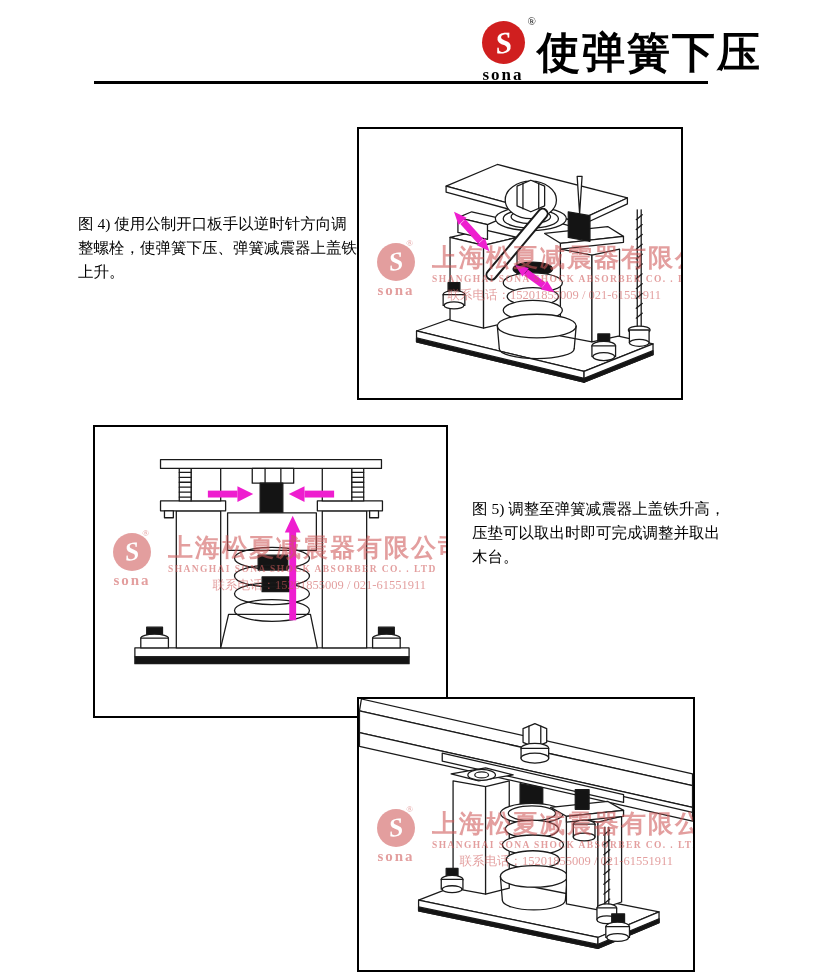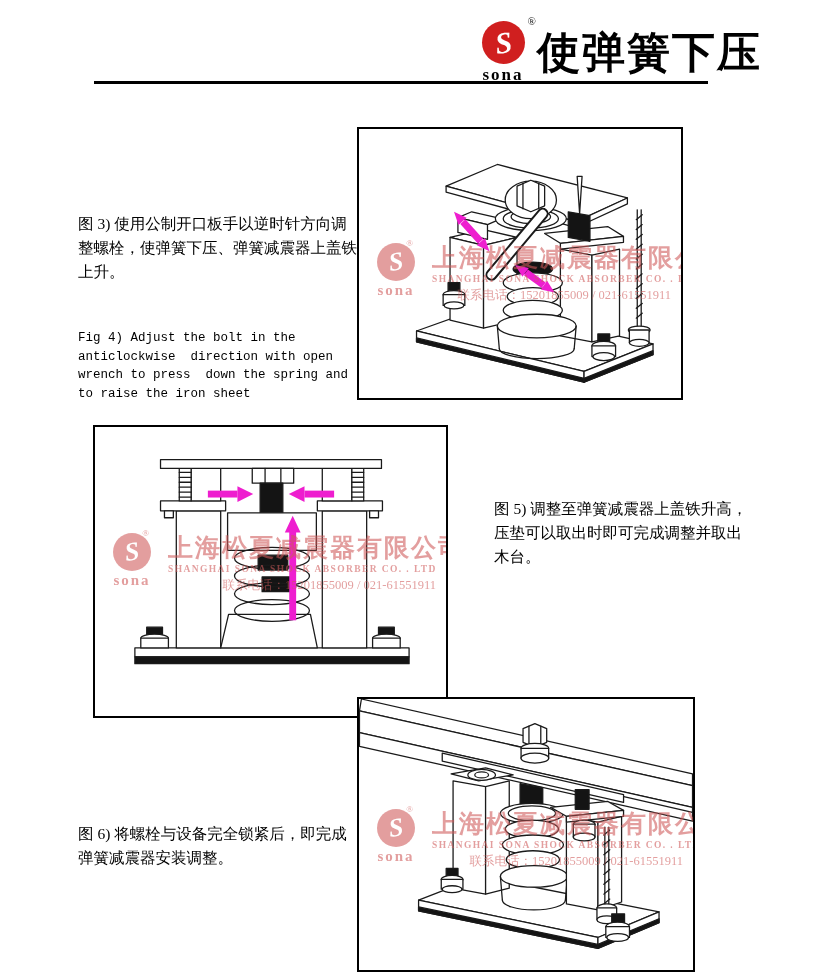--- a/index.html
+++ b/index.html
@@ -51,44 +51,40 @@
       align-items:center;justify-content:center;color:#fff;font-weight:bold;font-style:italic;
       font-size:26px;font-family:"Liberation Serif",serif;transform:rotate(-8deg);}
   .wm-reg{position:absolute;right:2px;top:-5px;font-size:9px;color:var(--watermark-pink);}
   .wm-sona{font-size:15px;font-weight:bold;letter-spacing:2px;color:var(--watermark-pink);
       font-family:"Liberation Serif",serif;margin-top:1px;}
   .wm-body{flex:1;min-width:0;}
   .wm-cn{font-size:25px;font-weight:bold;letter-spacing:2px;color:var(--watermark-pink);
       white-space:nowrap;line-height:30px;}
   .wm-en{font-size:9.5px;font-weight:bold;letter-spacing:1.4px;color:var(--watermark-pink);
       white-space:nowrap;margin-top:1px;}
-  .wm-phone{font-size:12.5px;color:var(--watermark-pink);text-align:right;padding-right:10px;
+  .wm-phone{font-size:12.5px;color:var(--watermark-pink);text-align:right;padding-right:20px;
       margin-top:3px;white-space:nowrap;}
 </style>
 </head>
 <body>
 
 <div class="hdr-logo">
   <div class="hdr-circle">
     <span class="s-glyph">S</span>
     <span class="hdr-reg">®</span>
   </div>
   <div class="hdr-sona">sona</div>
 </div>
 <div class="hdr-title">使弹簧下压</div>
 <div class="hdr-rule"></div>
 
 <div class="cap" style="left:78px;top:176px;">
-  <div class="cap-zh">图 3) 使用公制开口板手以逆时针方向调
+  <div class="cap-zh">图 4) 使用公制开口板手以逆时针方向调
 整螺栓，使弹簧下压、弹簧减震器上盖铁
 上升。</div>
-  <div class="cap-en">Fig 4) Adjust the bolt in the
-anticlockwise  direction with open
-wrench to press  down the spring and
-to raise the iron sheet</div>
 </div>
 
 <div class="figframe" style="left:357px;top:127px;width:326px;height:273px;">
   <svg viewBox="0 0 326 273">
     <g class="ln">
 
       <polygon points="58,205 228,246 298,218 128,180"></polygon>
       <polygon points="58,205 228,246 228,257 58,216"></polygon>
       <polygon points="228,246 298,218 298,229 228,257"></polygon>
       <polygon class="blk" points="58,212 228,253 228,257 58,216"></polygon>
@@ -240,29 +236,27 @@
       <div class="wm-sona">sona</div>
     </div>
     <div class="wm-body">
       <div class="wm-cn">上海松夏减震器有限公司</div>
       <div class="wm-en">SHANGHAI SONA SHOCK ABSORBER CO. . LTD</div>
       <div class="wm-phone">联系电话：15201855009 / 021-61551911</div>
     </div>
   </div>
 </div>
 
-<div class="cap" style="left:494px;top:461px;">
+<div class="cap" style="left:472px;top:461px;">
   <div class="cap-zh">图 5) 调整至弹簧减震器上盖铁升高，
 压垫可以取出时即可完成调整并取出
 木台。</div>
 </div>
 
 <div class="cap" style="left:78px;top:786px;">
-  <div class="cap-zh">图 6) 将螺栓与设备完全锁紧后，即完成
-弹簧减震器安装调整。</div>
 </div>
 
 <div class="figframe" style="left:357px;top:697px;width:338px;height:275px;">
   <svg viewBox="0 0 338 275">
     <g class="ln">
 
       <polygon points="2,0 338,76 338,88 0,12"></polygon>
       <polygon points="0,12 338,88 338,110 0,34"></polygon>
       <polygon points="0,34 338,110 338,124 0,48"></polygon>
       <line x1="255" y1="96" x2="338" y2="115"></line>

